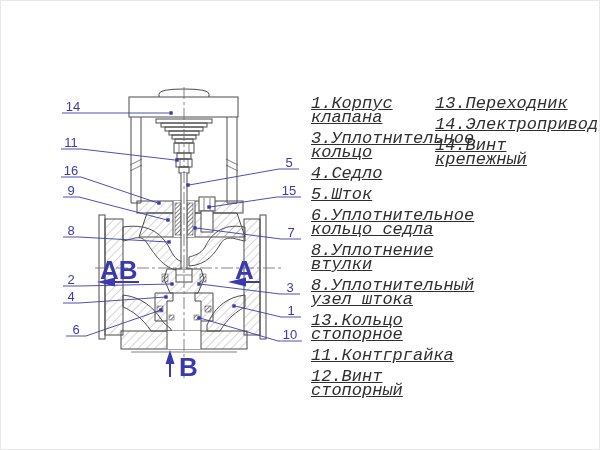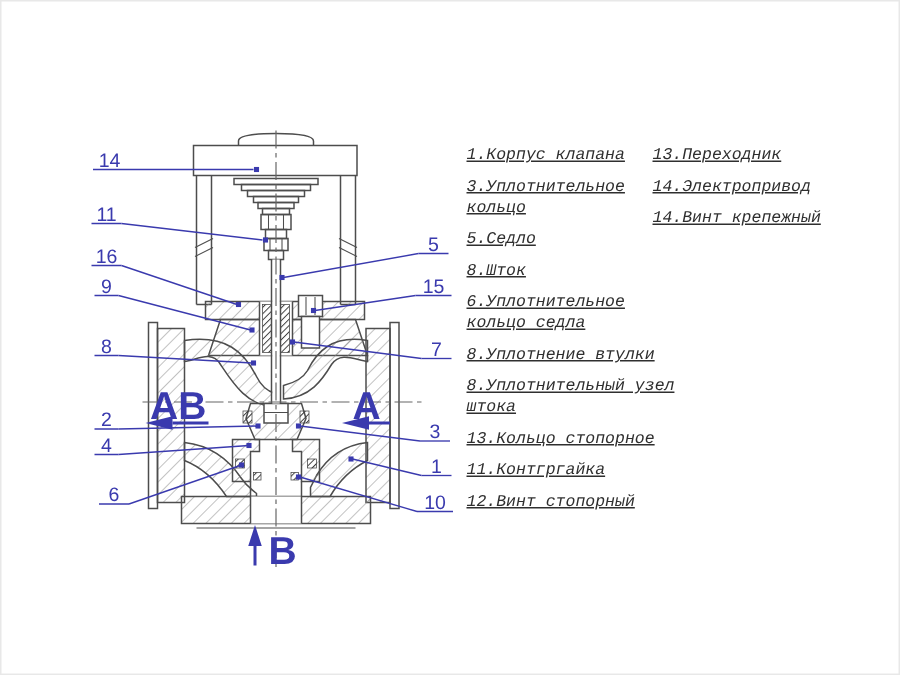--- a/index.html
+++ b/index.html
@@ -3,21 +3,21 @@
 <meta charset="utf-8">
 <style>
   html,body{margin:0;padding:0;background:#fff;}
   .page{position:relative;width:600px;height:450px;background:#ffffff;overflow:hidden;
         font-family:"Liberation Mono",monospace;border:1px solid #e8e8e8;box-sizing:border-box;}
   .diagram-svg{position:absolute;left:0;top:0;}
   .legend-col{position:absolute;}
   .legend-col.c1{left:310px;top:96px;width:150px;}
   .legend-col.c2{left:434px;top:96px;width:122px;}
   .legend-item{font-family:"Liberation Mono",monospace;font-style:italic;
-               font-size:11px;line-height:14px;margin-bottom:7px;color:#2f2f2f;
+               font-size:17px;line-height:14px;margin-bottom:7px;color:#2f2f2f;
                text-decoration:underline;letter-spacing:0px;}
 </style>
 </head>
 <body>
 
 <div class="page">
 
   <svg class="diagram-svg" width="600" height="450" viewBox="0 0 600 450" style="stroke:#4d4d4d;stroke-width:1;fill:none;">
     <defs>
       <pattern id="h1" width="6" height="6" patternUnits="userSpaceOnUse" patternTransform="rotate(45)">
@@ -226,22 +226,22 @@
         <line x1="277" y1="340" x2="301" y2="340"></line>
           <line x1="277" y1="340" x2="199" y2="317"></line>
         <rect x="196.3" y="315.3" width="3.4" height="3.4" fill="#3a3aae" stroke="none"></rect>
       </g>
     </g>
   </svg>
 
   <div class="legend-col c1">
     <div class="legend-item">1.Корпус клапана</div>
     <div class="legend-item">3.Уплотнительное кольцо</div>
-    <div class="legend-item">5.Седло</div>
-    <div class="legend-item">8.Шток</div>
+    <div class="legend-item">4.Седло</div>
+    <div class="legend-item">5.Шток</div>
     <div class="legend-item">6.Уплотнительное кольцо седла</div>
     <div class="legend-item">8.Уплотнение втулки</div>
     <div class="legend-item">8.Уплотнительный узел штока</div>
     <div class="legend-item">13.Кольцо стопорное</div>
     <div class="legend-item">11.Контгргайка</div>
     <div class="legend-item">12.Винт стопорный</div>
   </div>
   <div class="legend-col c2">
     <div class="legend-item">13.Переходник</div>
     <div class="legend-item">14.Электропривод</div>

